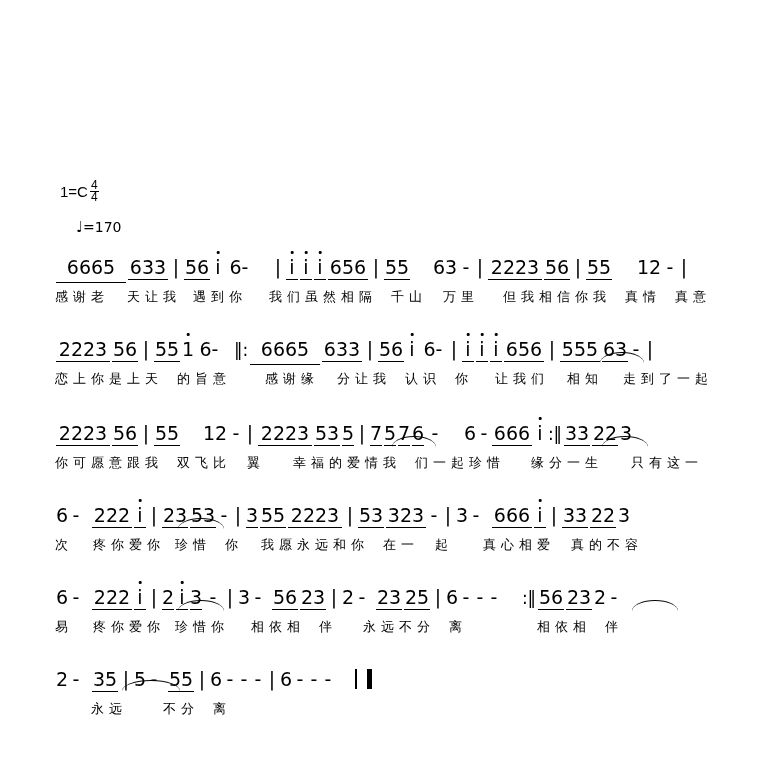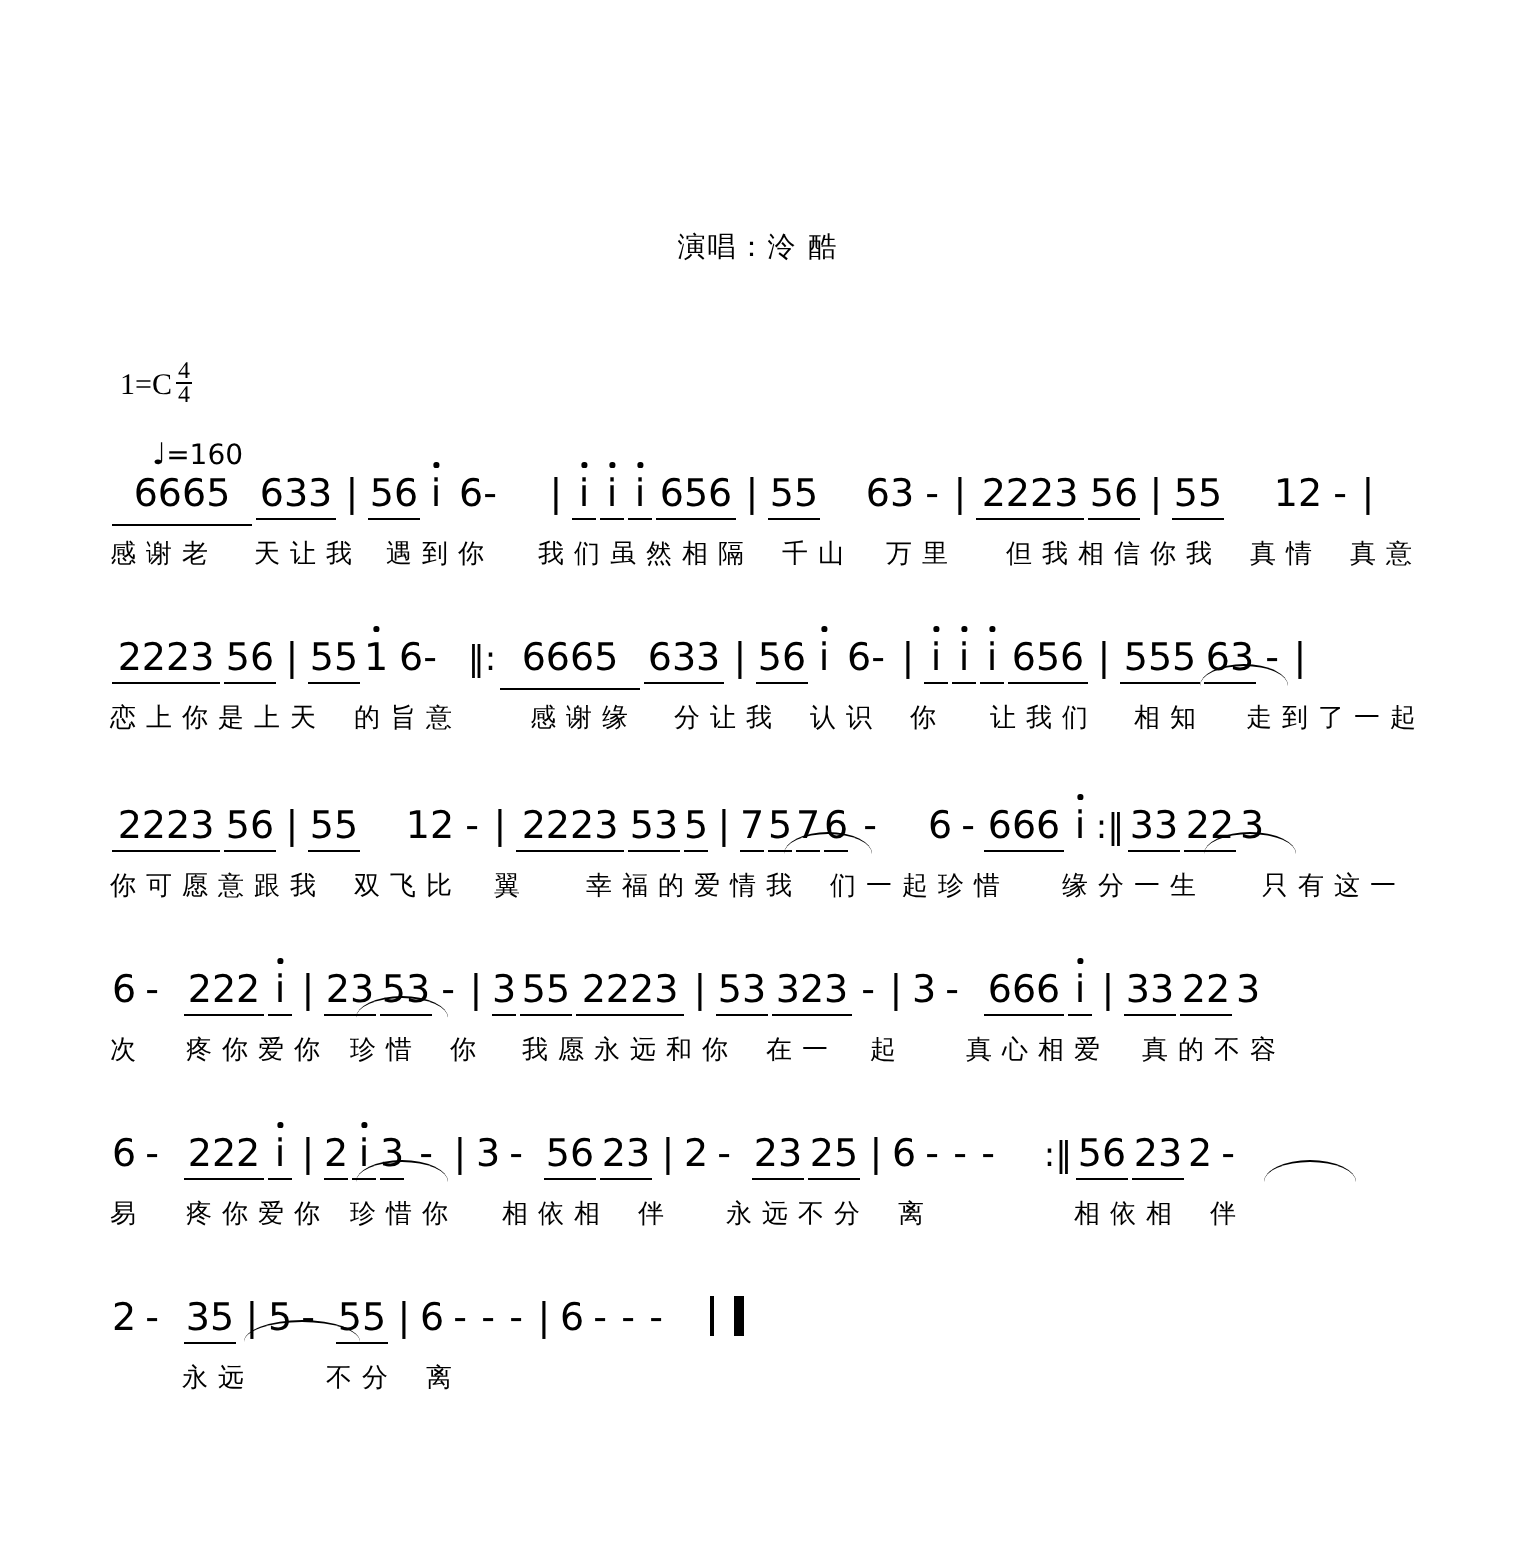--- a/index.html
+++ b/index.html
@@ -27,37 +27,37 @@
   }
   .credits{
     position:absolute;top:165px;right:58px;
     text-align:right;
     font-family:"DejaVu Sans", sans-serif;
     font-size:12px;line-height:18px;
     letter-spacing:1px;
   }
   .keysig{
     position:absolute;top:180px;left:60px;
-    font-family:Liberation Serif, serif;
+    font-family:Liberation Sans, sans-serif;
     font-size:15px;
   }
   .keysig .frac{
     display:inline-block;vertical-align:-4px;
     font-size:12px;line-height:11px;text-align:center;
     margin-left:2px;
   }
   .tempo{
     position:absolute;top:218px;left:76px;
     font-family:"DejaVu Sans", sans-serif;
     font-size:14px;
   }
   .tempo .qnote{font-size:15px;}
 
   
-  .row{position:absolute;left:0;width:672px;height:72px;}
+  .row{position:absolute;left:0;width:672px;height:72px;margin-top:20px;}
   .notes{
     position:absolute;left:55px;top:0;width:660px;
     font-family:"DejaVu Sans", sans-serif;
     font-size:19px;
     letter-spacing:0px;
     white-space:pre;
     height:30px;
   }
   .lyrics{
     position:absolute;left:55px;top:32px;width:660px;
@@ -91,29 +91,28 @@
   .endbar{
     display:inline-block;width:10px;height:20px;vertical-align:-3px;
     border-left:2px solid #000;border-right:5px solid #000;
   }
 </style>
 </head>
 <body>
 
 <div class="sheet">
 
-  <div class="singer">演唱：泠 酷</div>
 
 
   <div class="keysig">
     <span>1=C</span><span class="frac"><span style="display:block;border-bottom:1px solid #000;padding:0 1px;">4</span><span style="display:block;padding:0 1px;">4</span></span>
   </div>
 
   <div class="tempo">
-    <span class="qnote">♩</span><span>=160</span>
+    <span class="qnote">♩</span><span>=170</span>
   </div>
 
   <div class="row" style="top:236px;">
     <div class="notes"><span class="note u1 u2" style="width:72px">6665</span><span class="note u1" style="width:42px">633</span><span class="bar">|</span><span class="note u1" style="width:28px">56</span><span class="note dotabove" style="width:14px">i</span><span class="note" style="width:28px">6-</span><span class="sp" style="width:18px"></span><span class="bar">|</span><span class="note dotabove u1" style="width:14px">i</span><span class="note dotabove u1" style="width:14px">i</span><span class="note dotabove u1" style="width:14px">i</span><span class="note u1" style="width:42px">656</span><span class="bar">|</span><span class="note u1" style="width:28px">55</span><span class="sp" style="width:20px"></span><span class="note" style="width:28px">63</span><span class="note" style="width:14px">-</span><span class="bar">|</span><span class="note u1" style="width:56px">2223</span><span class="note u1" style="width:28px">56</span><span class="bar">|</span><span class="note u1" style="width:28px">55</span><span class="sp" style="width:22px"></span><span class="note" style="width:28px">12</span><span class="note" style="width:14px">-</span><span class="bar">|</span></div>
     <div class="lyrics"><span style="display:inline-block;width:18px">感</span><span style="display:inline-block;width:18px">谢</span><span style="display:inline-block;width:36px">老</span><span style="display:inline-block;width:18px">天</span><span style="display:inline-block;width:18px">让</span><span style="display:inline-block;width:30px">我</span><span style="display:inline-block;width:18px">遇</span><span style="display:inline-block;width:18px">到</span><span style="display:inline-block;width:40px">你</span><span style="display:inline-block;width:18px">我</span><span style="display:inline-block;width:18px">们</span><span style="display:inline-block;width:18px">虽</span><span style="display:inline-block;width:18px">然</span><span style="display:inline-block;width:18px">相</span><span style="display:inline-block;width:32px">隔</span><span style="display:inline-block;width:18px">千</span><span style="display:inline-block;width:34px">山</span><span style="display:inline-block;width:18px">万</span><span style="display:inline-block;width:42px">里</span><span style="display:inline-block;width:18px">但</span><span style="display:inline-block;width:18px">我</span><span style="display:inline-block;width:18px">相</span><span style="display:inline-block;width:18px">信</span><span style="display:inline-block;width:18px">你</span><span style="display:inline-block;width:32px">我</span><span style="display:inline-block;width:18px">真</span><span style="display:inline-block;width:32px">情</span><span style="display:inline-block;width:18px">真</span><span style="display:inline-block;width:18px">意</span></div>
   </div>
 
   <div class="row" style="top:318px;">
     <div class="notes"><span class="note u1" style="width:56px">2223</span><span class="note u1" style="width:28px">56</span><span class="bar">|</span><span class="note u1" style="width:28px">55</span><span class="note dotabove" style="width:14px">1</span><span class="note" style="width:28px">6-</span><span class="sp" style="width:10px"></span><span class="rep">‖:</span><span class="note u1 u2" style="width:72px">6665</span><span class="note u1" style="width:42px">633</span><span class="bar">|</span><span class="note u1" style="width:28px">56</span><span class="note dotabove" style="width:14px">i</span><span class="note" style="width:28px">6-</span><span class="bar">|</span><span class="note dotabove u1" style="width:14px">i</span><span class="note dotabove u1" style="width:14px">i</span><span class="note dotabove u1" style="width:14px">i</span><span class="note u1" style="width:42px">656</span><span class="bar">|</span><span class="note u1" style="width:42px">555</span><span class="note u1" style="width:28px">63</span><span class="note" style="width:14px">-</span><span class="bar">|</span></div>
     <div class="lyrics"><span style="display:inline-block;width:18px">恋</span><span style="display:inline-block;width:18px">上</span><span style="display:inline-block;width:18px">你</span><span style="display:inline-block;width:18px">是</span><span style="display:inline-block;width:18px">上</span><span style="display:inline-block;width:32px">天</span><span style="display:inline-block;width:18px">的</span><span style="display:inline-block;width:18px">旨</span><span style="display:inline-block;width:52px">意</span><span style="display:inline-block;width:18px">感</span><span style="display:inline-block;width:18px">谢</span><span style="display:inline-block;width:36px">缘</span><span style="display:inline-block;width:18px">分</span><span style="display:inline-block;width:18px">让</span><span style="display:inline-block;width:32px">我</span><span style="display:inline-block;width:18px">认</span><span style="display:inline-block;width:32px">识</span><span style="display:inline-block;width:40px">你</span><span style="display:inline-block;width:18px">让</span><span style="display:inline-block;width:18px">我</span><span style="display:inline-block;width:36px">们</span><span style="display:inline-block;width:18px">相</span><span style="display:inline-block;width:38px">知</span><span style="display:inline-block;width:18px">走</span><span style="display:inline-block;width:18px">到</span><span style="display:inline-block;width:18px">了</span><span style="display:inline-block;width:18px">一</span><span style="display:inline-block;width:18px">起</span></div>

